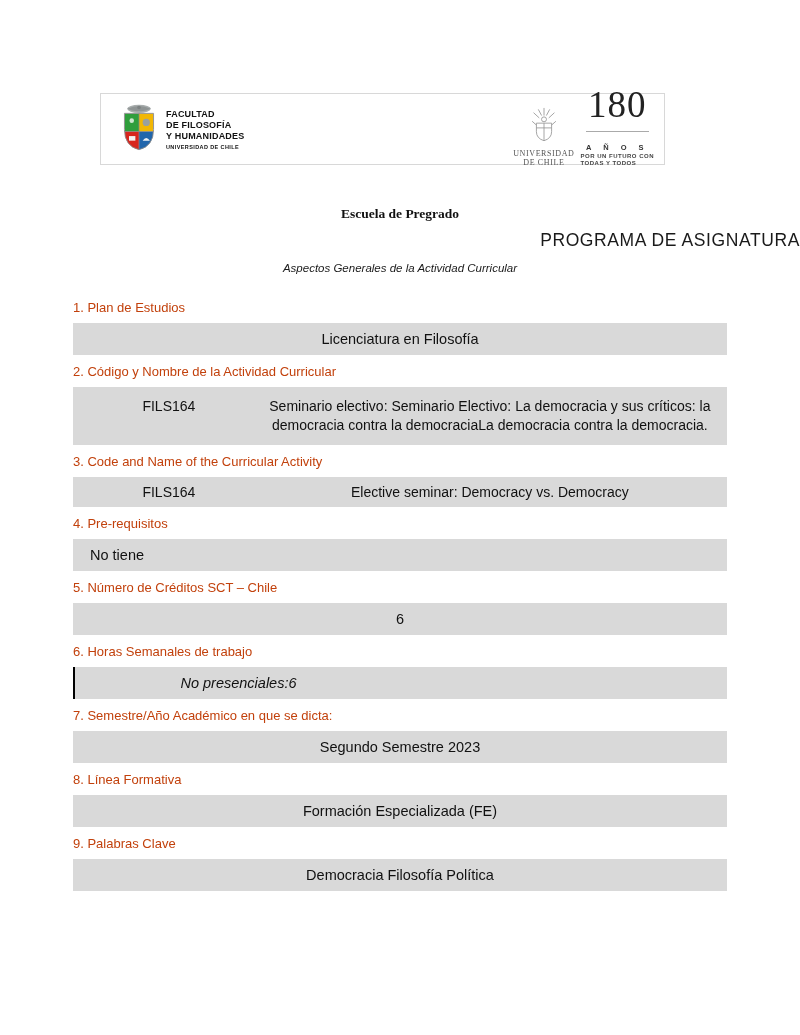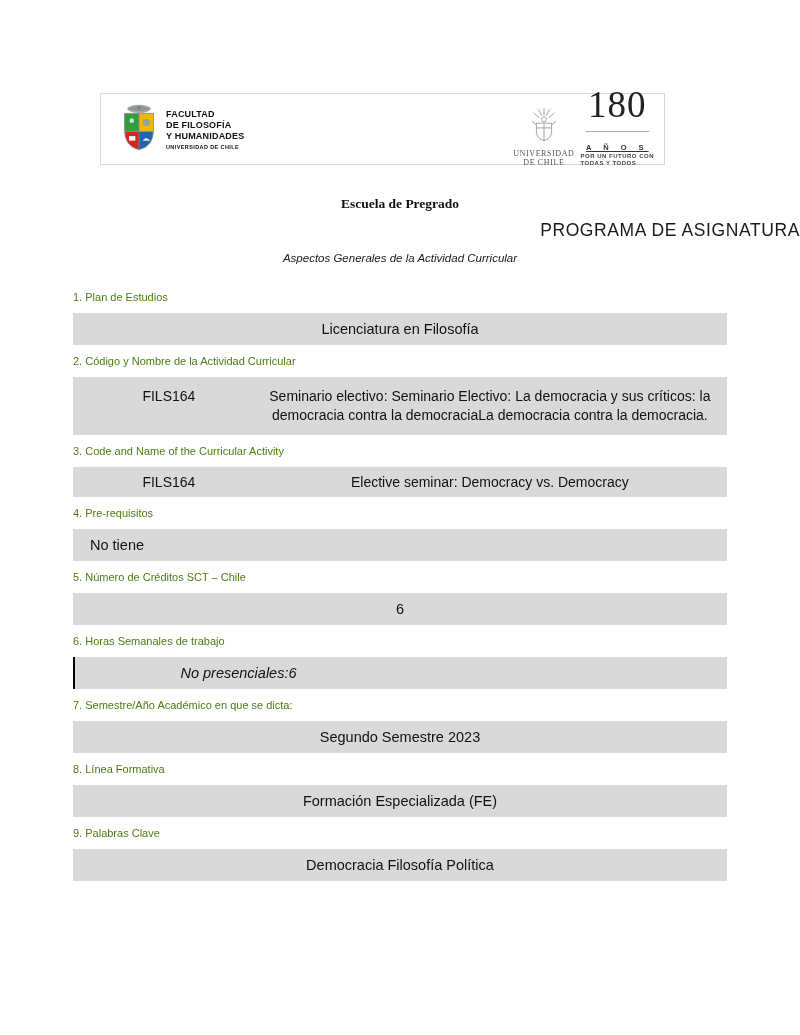--- a/index.html
+++ b/index.html
@@ -19,33 +19,33 @@
   .faculty-logo { display: flex; align-items: center; gap: 7px; }
   .faculty-text { display: flex; flex-direction: column; }
   .faculty-line { font-size: 9px; font-weight: bold; line-height: 11px; letter-spacing: 0.2px; }
   .faculty-subline { font-size: 5.5px; font-weight: bold; letter-spacing: 0.4px; margin-top: 2px; }
 
   .university-logo { display: flex; align-items: flex-end; gap: 6px; padding-bottom: 4px; }
   .crest-col { display: flex; flex-direction: column; align-items: center; }
   .uni-name { font-family: "Liberation Serif", serif; font-size: 8px; color: #555; line-height: 9px; letter-spacing: 0.6px; text-align: center; }
   .anniv-col { display: flex; flex-direction: column; align-items: center; }
   .anniv-number { font-family: "Liberation Serif", serif; font-size: 37px; line-height: 34px; font-weight: 400; color: #222; letter-spacing: 1px; }
-  .anniv-word { font-size: 7.5px; font-weight: bold; letter-spacing: 5px; color: #333; margin-top: 9px; border-top: 1px solid #aaa; padding-top: 11px; text-decoration: underline; }
+  .anniv-word { font-size: 7.5px; font-weight: bold; letter-spacing: 5px; color: #333; margin-top: 9px; border-top: 1px solid #aaa; padding-top: 11px; }
   .anniv-tagline { font-size: 6px; font-weight: bold; color: #444; letter-spacing: 0.5px; line-height: 7px; text-align: left; margin-top: 1px; }
 
   
-  .title-school { margin-top: 32px; text-align: center; font-family: "Liberation Serif", serif; font-weight: bold; font-size: 13.5px; line-height: 14px; }
+  .title-school { margin-top: 42px; text-align: center; font-family: "Liberation Serif", serif; font-weight: bold; font-size: 13.5px; line-height: 14px; }
   .title-program { margin-top: 9px; text-align: right; font-size: 17.5px; line-height: 20px; letter-spacing: 0.6px; color: #1a1a1a; }
   .title-subtitle { margin-top: 12px; text-align: center; font-style: italic; font-size: 11.5px; line-height: 13px; color: #1a1a1a; }
 
   
   .sections { width: 654px; margin: 26px 0 0 73px; }
   .section { margin-top: 10px; }
   .section:first-child { margin-top: 0; }
-  .section-label { font-size: 11px; line-height: 13px; margin-bottom: 9px; color: #4d7c0f; }
+  .section-label { font-size: 13px; line-height: 13px; margin-bottom: 9px; color: #c2410c; }
 
   .value-box {
     background: #d9d9d9;
     min-height: 32px;
     display: flex; align-items: center; justify-content: center;
     font-size: 14.5px; line-height: 18px;
     padding: 4px 17px;
     text-align: center;
   }
   .value-box.left-align { justify-content: flex-start; text-align: left; }

